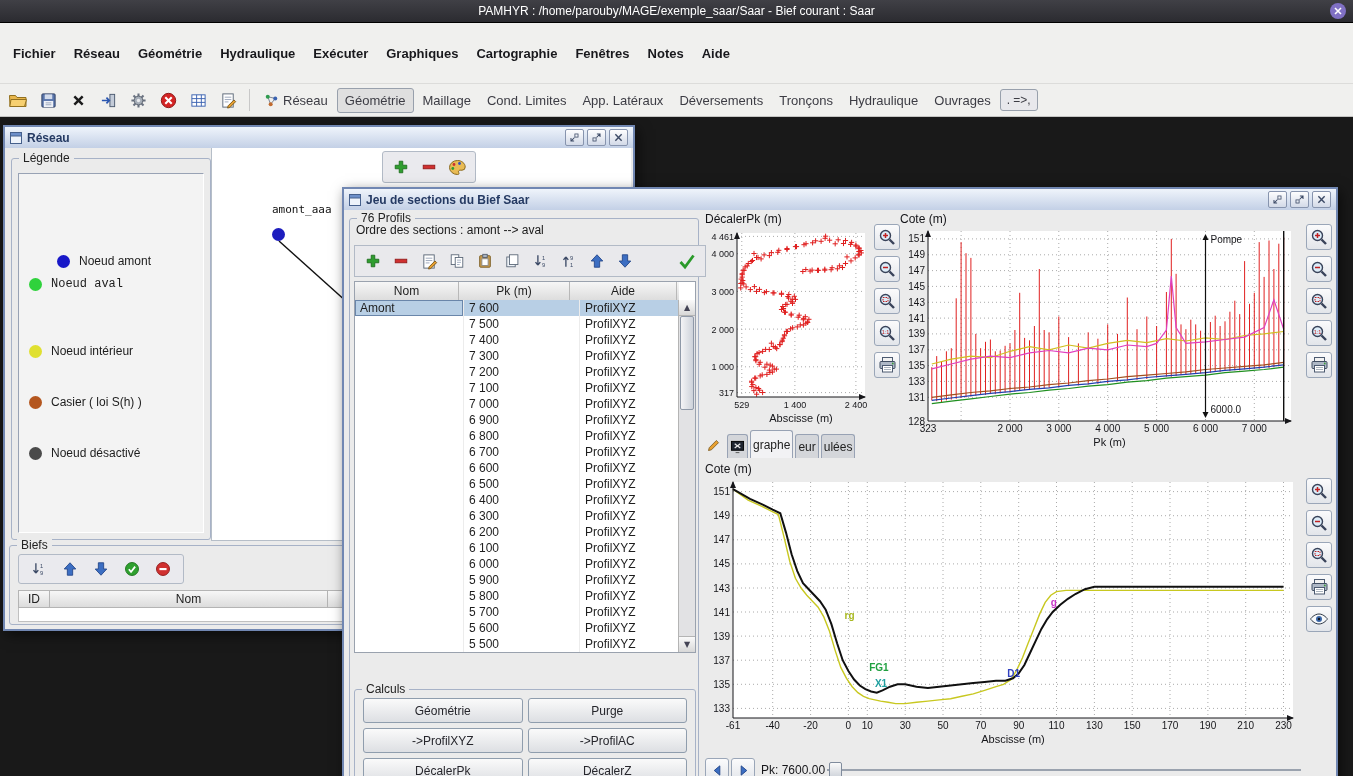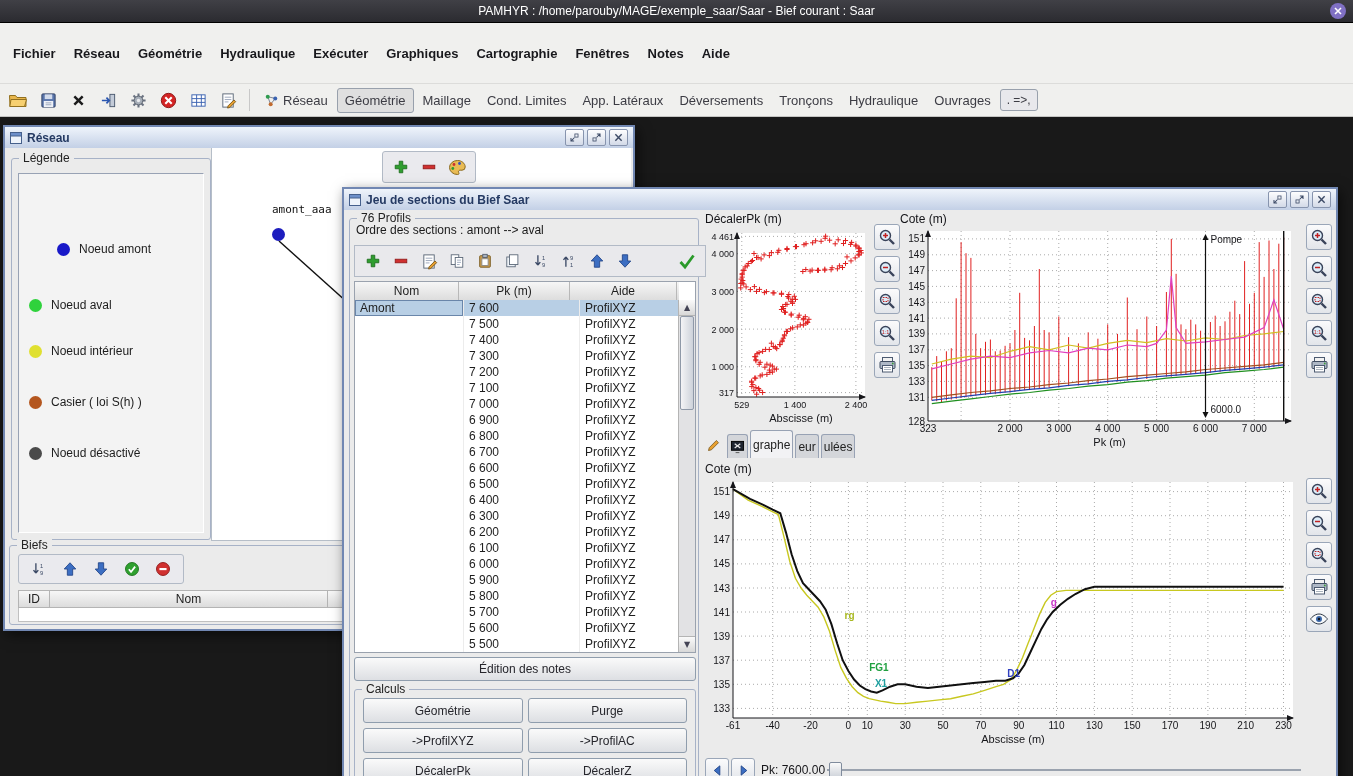--- a/index.html
+++ b/index.html
@@ -249,25 +249,25 @@
                 <path d="M3 3l8 8M11 3l-8 8" stroke="#3c4a66" stroke-width="1.8"></path>
               </svg>
             </span>
           </div>
       </div>
     </div>
     <div class="wcontent">
       <div class="group" style="left:6px;top:10px;width:198px;height:380px">
         <span class="glabel">Légende</span>
         <div class="legend-panel">
-            <div class="legend-item" style="top: 68px; padding-left: 28px;">
+            <div class="legend-item" style="top: 80px; padding-left: 28px;">
               <div class="legend-dot" style="background: rgb(24, 24, 200);"></div>
               <span class="legend-label">Noeud amont</span>
             </div>
-            <div class="legend-item" style="top: 124px;">
+            <div class="legend-item" style="top: 103px; font-family: Liberation Mono, monospace;">
               <div class="legend-dot" style="background: rgb(47, 210, 60);"></div>
               <span class="legend-label">Noeud aval</span>
             </div>
             <div class="legend-item" style="top: 170px; align-items: flex-end;">
               <div class="legend-dot" style="background: rgb(224, 224, 48);"></div>
               <span class="legend-label">Noeud intérieur</span>
             </div>
             <div class="legend-item" style="top: 221px;">
               <div class="legend-dot" style="background: rgb(180, 86, 30);"></div>
               <span class="legend-label">Casier ( loi S(h) )</span>
@@ -611,21 +611,20 @@
                 <div class="tcell" style="width: 110px;">5 500</div>
                 <div class="tcell" style="width: 106px;">ProfilXYZ</div>
               </div>
             </div>
           <div class="vscroll">
             <div class="sarr">▲</div>
             <div class="sthumb"></div>
             <div class="sarr bottom">▼</div>
           </div>
         </div>
-        <div class="btn" style="left:4px;top:438px;width:340px;height:22px">Édition des notes</div>
         <div class="group" style="left:4px;top:470px;width:340px;height:88px">
           <span class="glabel">Calculs</span>
           <div class="calc-grid">
               <div class="btn2">Géométrie</div>
               <div class="btn2">Purge</div>
               <div class="btn2">-&gt;ProfilXYZ</div>
               <div class="btn2">-&gt;ProfilAC</div>
               <div class="btn2">DécalerPk</div>
               <div class="btn2">DécalerZ</div>
             </div>

